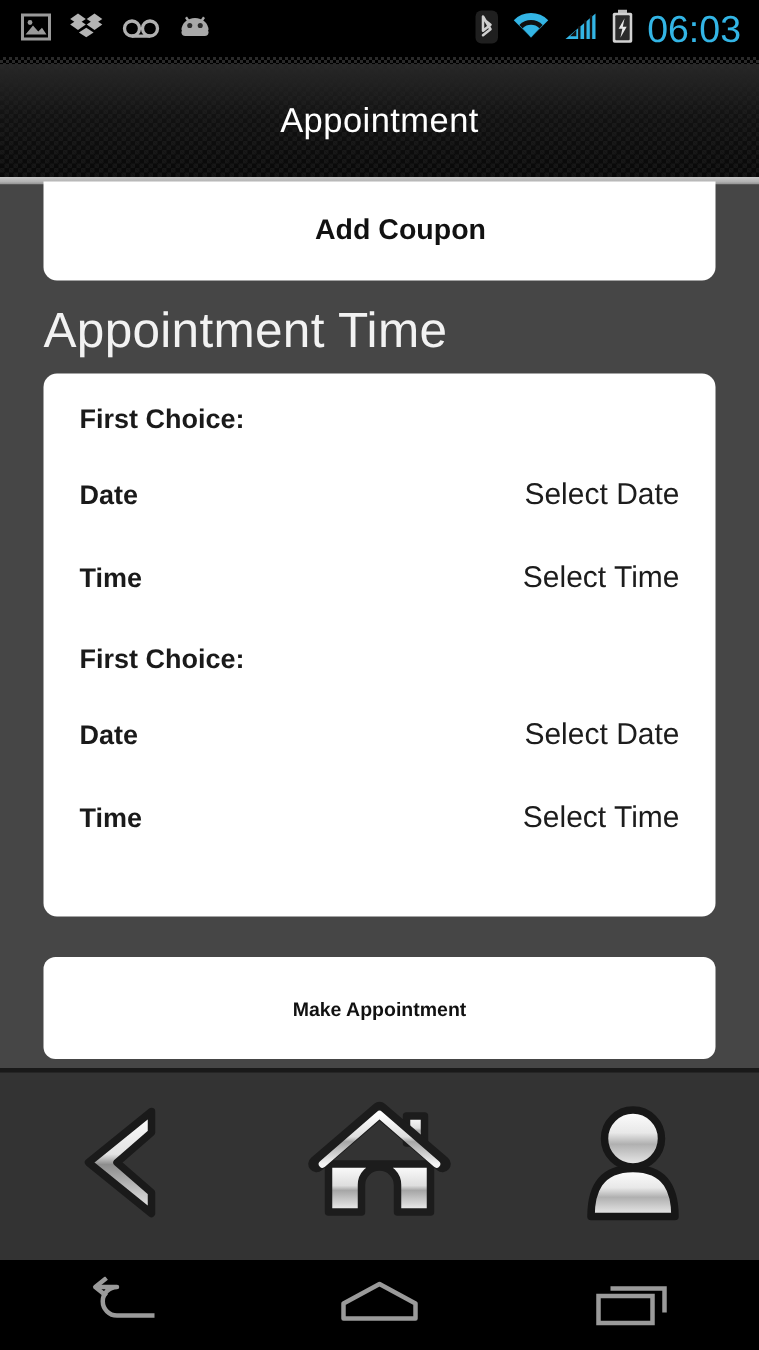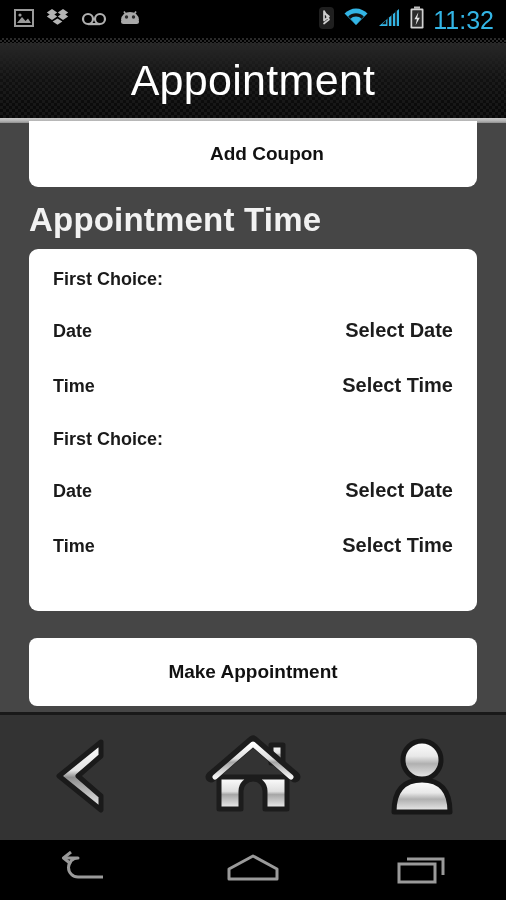--- a/index.html
+++ b/index.html
@@ -38,21 +38,21 @@
     overflow:hidden;
   }
   .titlebar::before {
     content:""; position:absolute; inset:0; opacity:.5;
     background-image:
       linear-gradient(45deg,#242424 25%,transparent 25%,transparent 75%,#242424 75%),
       linear-gradient(45deg,#242424 25%,transparent 25%,transparent 75%,#242424 75%);
     background-size:6px 6px; background-position:0 0,3px 3px;
   }
   .title-text {
-    position:relative; color:#fff; font-size:43px; font-weight:300;
+    position:relative; color:#fff; font-size:23px; font-weight:300;
     letter-spacing:.3px;
   }
   .title-underline {
     position:absolute; left:0; top:118px; width:506px; height:5px;
     background:linear-gradient(180deg,#c9c9c9 0%,#b4b4b4 60%,#8e8e8e 100%);
   }
 
   
   .content {
     position:absolute; left:0; top:123px; width:506px; height:585px;
@@ -61,35 +61,35 @@
   .card {
     background:#fff; border-radius:8px; margin:0 29px;
   }
   .card-coupon {
     margin-top:-2px; border-radius:0 0 9px 9px;
     height:66px; display:flex; align-items:center; justify-content:center;padding-left:28px;
   }
   .coupon-label { font-size:19px; font-weight:bold; color:#111; }
 
   .section-heading {
-    color:#f2f2f2; font-size:33px; font-weight:700;
+    color:#f2f2f2; font-size:33px; font-weight:400;
     padding:14px 0 10px 29px; letter-spacing:.2px;
   }
 
   .card-form { padding:20px 0 22px 0; border-radius:9px; }
   .row { display:flex; align-items:baseline; padding:0 24px; height:55px; }
   .row-head { height:50px; }
   .row-label { font-size:18px; font-weight:bold; color:#1a1a1a; }
-  .row-value { margin-left:auto; font-size:20px; font-weight:700; color:#1c1c1c; }
+  .row-value { margin-left:auto; font-size:20px; font-weight:400; color:#1c1c1c; }
 
   .card-submit {
     margin-top:27px; height:68px;
     display:flex; align-items:center; justify-content:center;
   }
-  .submit-label { font-size:19px; font-weight:bold; color:#111; }
+  .submit-label { font-size:13px; font-weight:bold; color:#111; }
 
   
   .appnav {
     position:absolute; left:0; top:712px; width:506px; height:128px;
     background:#333333;
     border-top:3px solid #191919;
     display:flex; align-items:center; justify-content:space-around;
   }
   .appnav-btn { width:130px; height:100px; display:flex; align-items:center; justify-content:center; }
 
@@ -165,21 +165,21 @@
         </svg>
       </span>
       <span class="sb-icon">
         <svg width="16" height="24" viewBox="0 0 16 24">
           <rect x="5" y="0.5" width="6" height="2.2" fill="#bdbdbd"></rect>
           <rect x="1.5" y="2.5" width="13" height="20" rx="1.2" fill="#d2d2d2"></rect>
           <rect x="3.2" y="4.2" width="9.6" height="16.6" rx="0.6" fill="#2b2b2b"></rect>
           <path d="M9.4 6.2 L5.4 13.2 L7.9 13.2 L6.6 19.2 L10.8 11.8 L8.2 11.8 Z" fill="#e6e6e6"></path>
         </svg>
       </span>
-      <span class="sb-clock">11:32</span>
+      <span class="sb-clock">06:03</span>
     </div>
   </div>
   <div class="statusbar-hatch"></div>
 
   <div class="titlebar">
     <span class="title-text">Appointment</span>
   </div>
   <div class="title-underline"></div>
 
   <div class="content">

